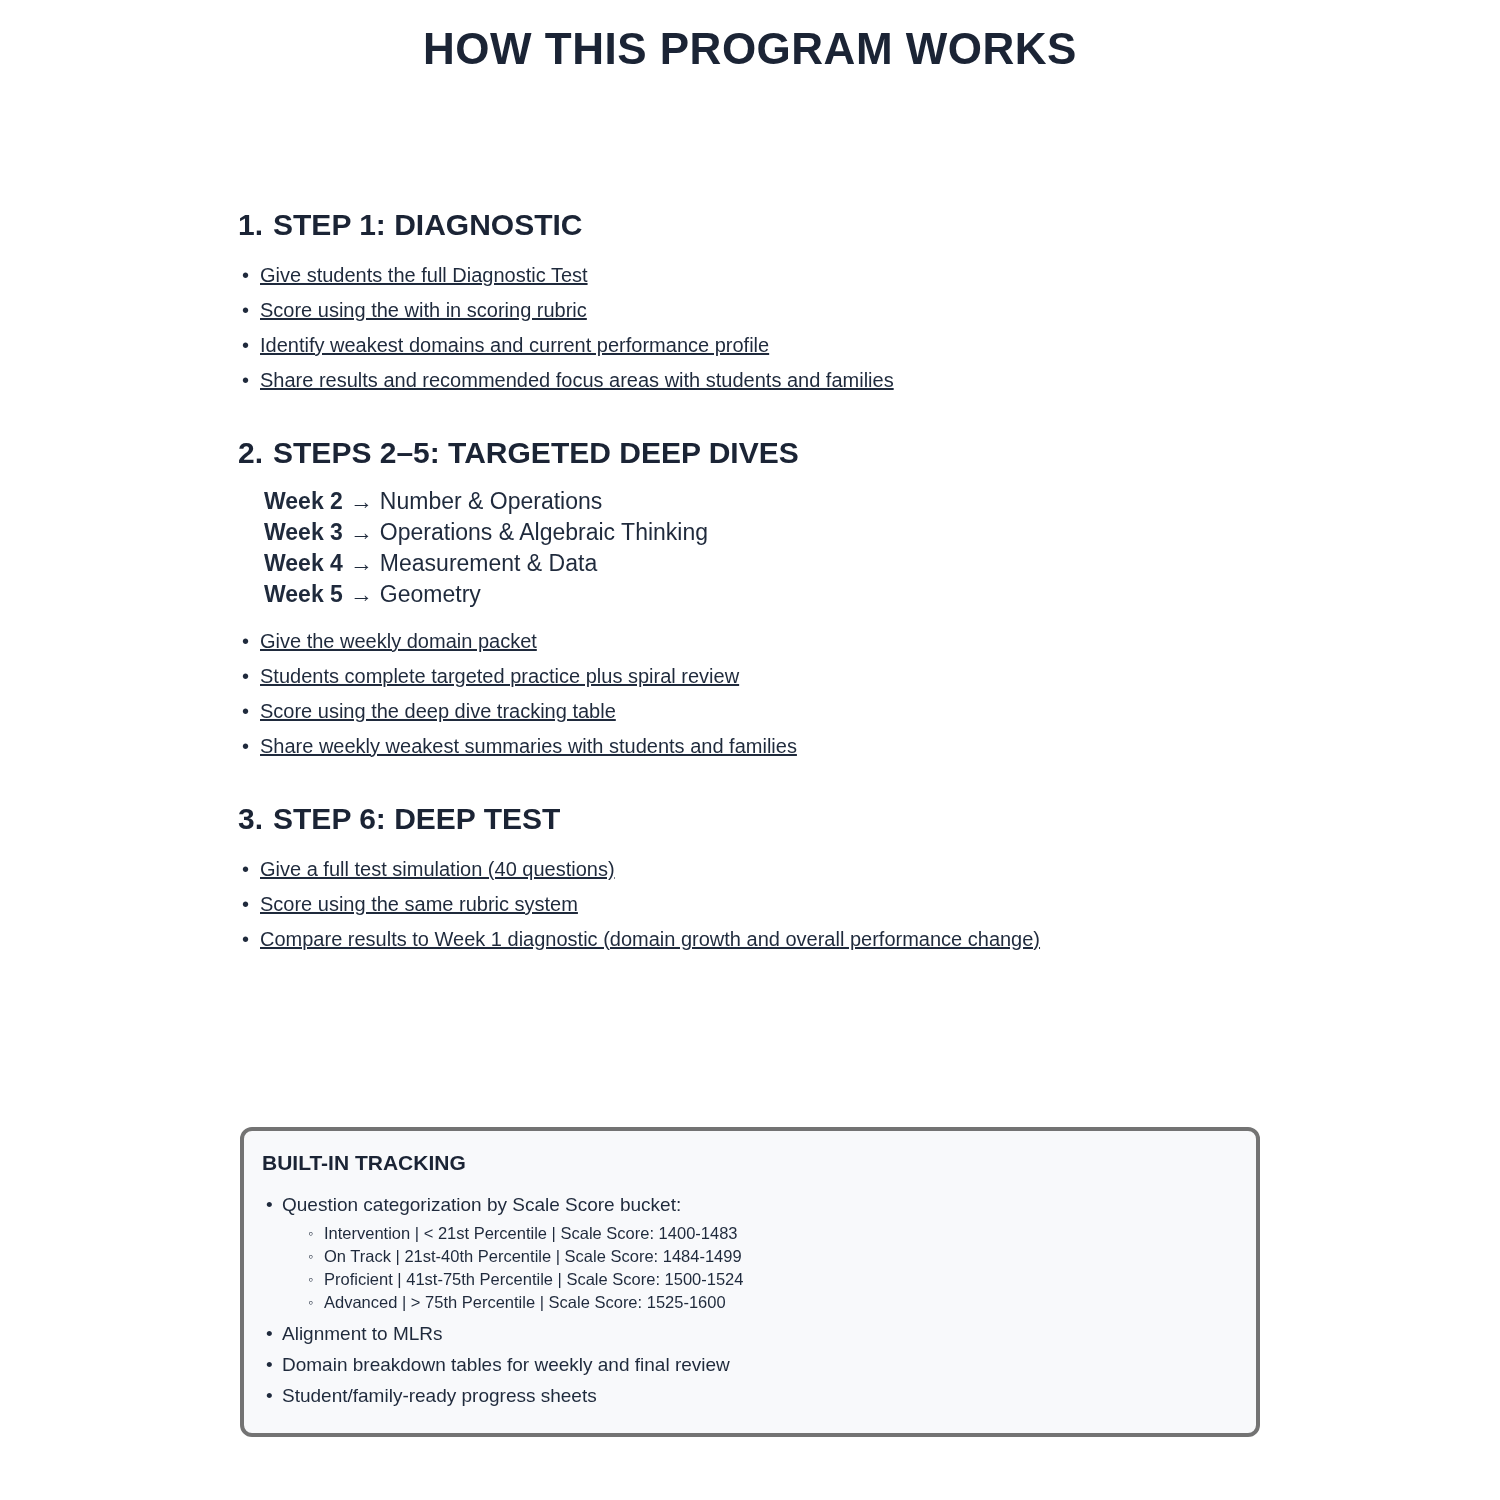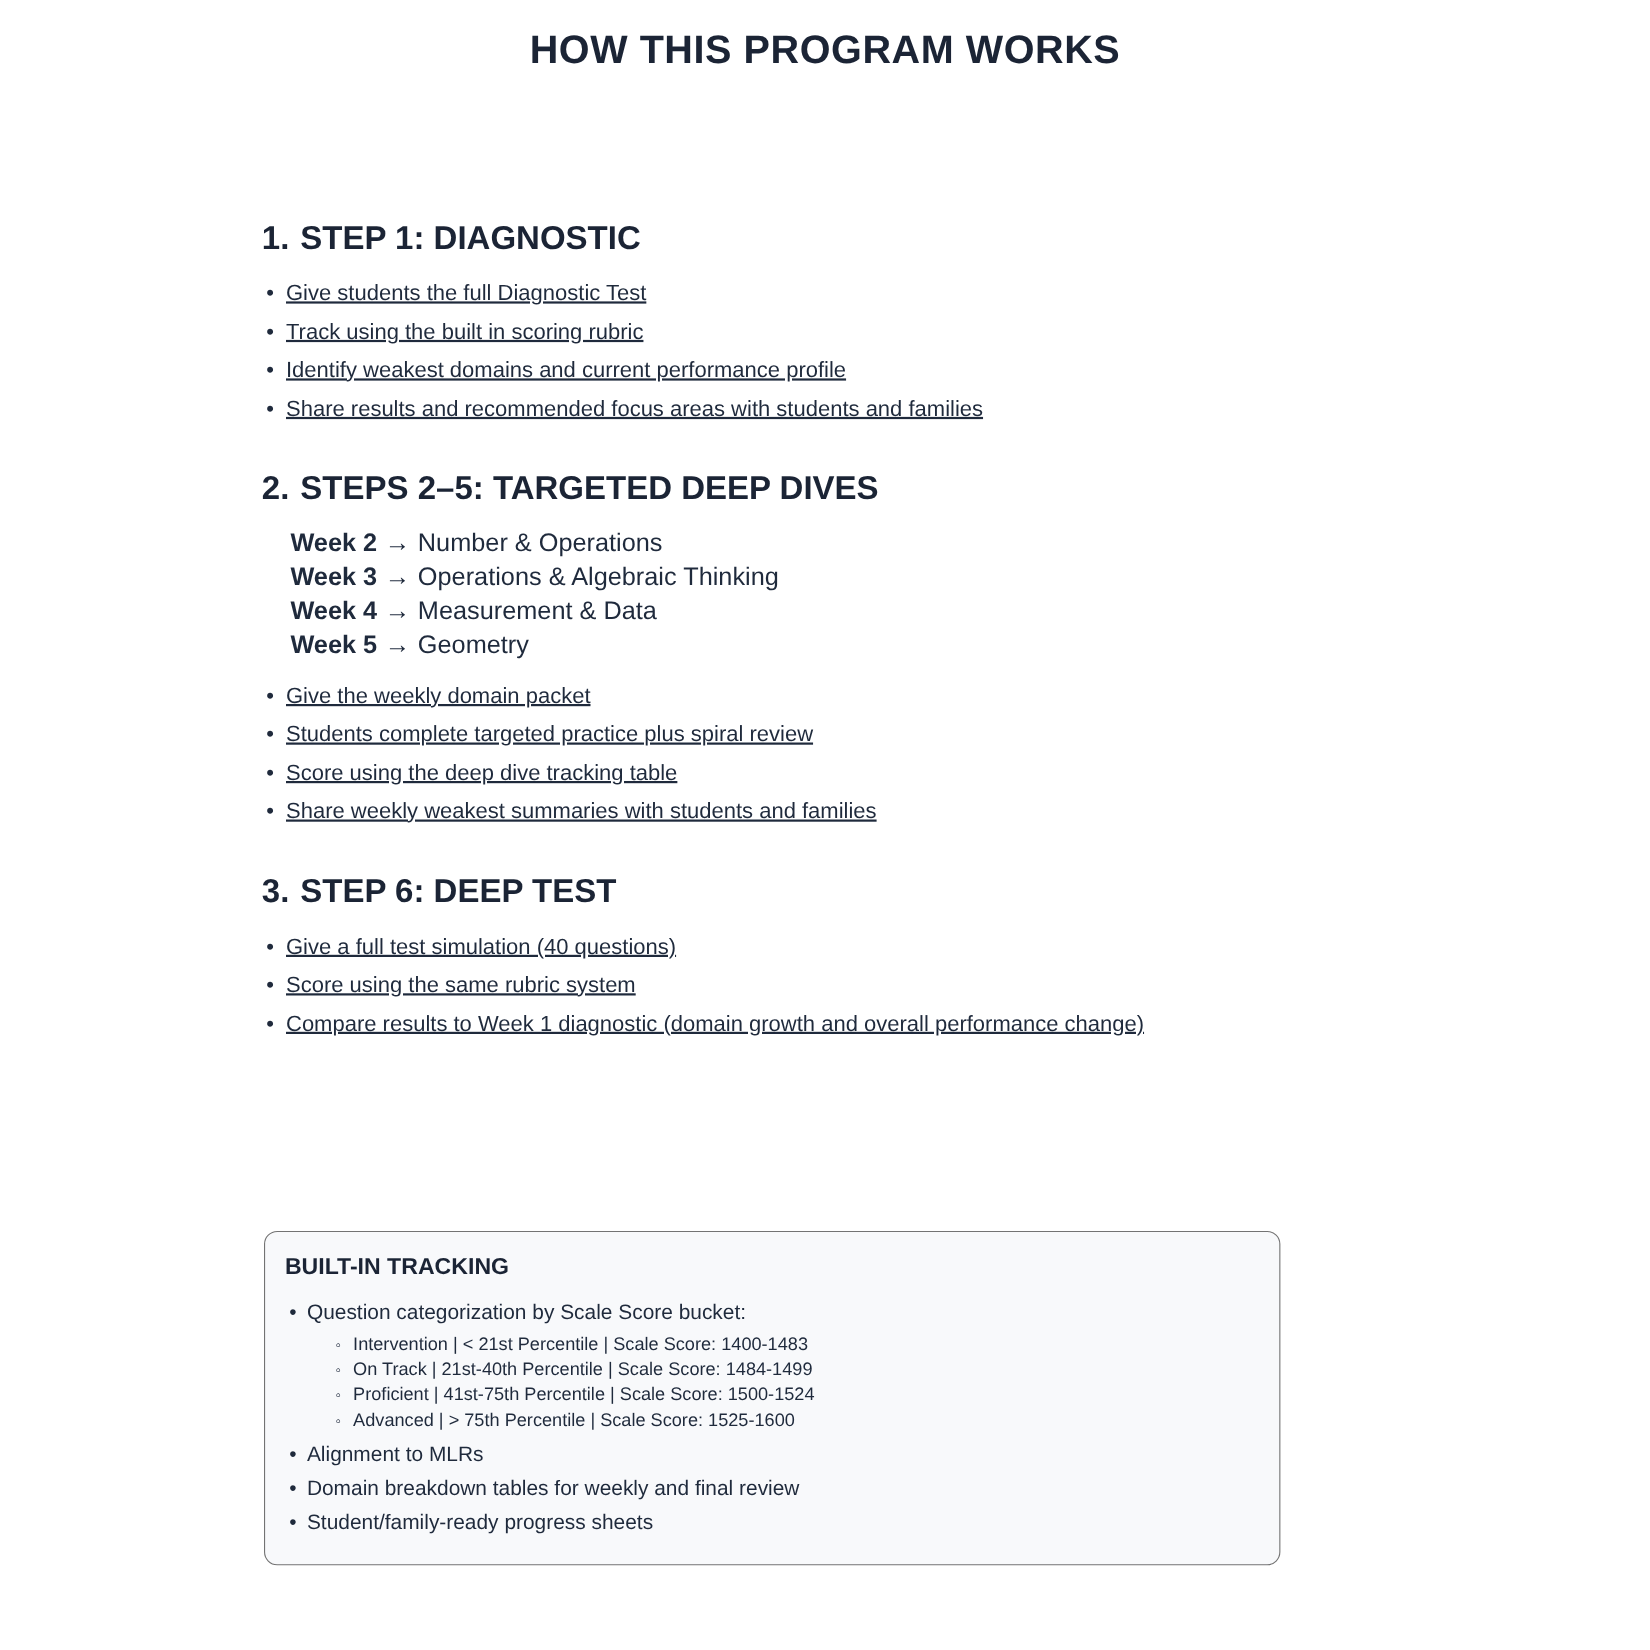--- a/index.html
+++ b/index.html
@@ -11,21 +11,21 @@
   }
   .page {
     width: 1500px;
     height: 1500px;
     position: relative;
     overflow: hidden;
   }
   .title {
     padding-top: 24px;
     text-align: center;
-    font-size: 36px;
+    font-size: 44px;
     font-weight: bold;
     letter-spacing: 0.5px;
     color: #1b2435;
   }
   .content {
     margin: 136px 0 0 238px;
     width: 1030px;
   }
   .sec-heading {
     font-size: 30px;
@@ -47,23 +47,23 @@
     position: absolute;
     left: 4px;
   }
   .section { margin-bottom: 40px; }
   .weeks { margin: 0 0 14px 26px; }
   .week-row { font-size: 23px; line-height: 31px; }
   .wk-label { font-weight: bold; }
   .arrow { margin: 0 7px; }
   .tracking-box {
     margin: 170px 0 12px 240px;
-    width: 924px;
+    width: 1020px;
     background: #f8f9fb;
-    border: 1px solid #737373;
+    border: 4px solid #737373;
     border-radius: 12px;
     padding: 20px 18px 22px 18px;
   }
   .tracking-box .box-heading {
     font-size: 21px;
     font-weight: bold;
     color: #1b2435;
     margin-bottom: 14px;
   }
   ul.box-bullets { list-style: none; }
@@ -98,21 +98,21 @@
 <div class="page">
 
   <h1 class="title">HOW THIS PROGRAM WORKS</h1>
 
   <div class="content">
 
     <div class="section">
       <h2 class="sec-heading"><span class="sec-num">1.</span><span>STEP 1: DIAGNOSTIC</span></h2>
       <ul class="bullets">
         <li>Give students the full Diagnostic Test</li>
-        <li>Track using the built in scoring rubric</li>
+        <li>Score using the with in scoring rubric</li>
         <li>Identify weakest domains and current performance profile</li>
         <li>Share results and recommended focus areas with students and families</li>
       </ul>
     </div>
 
     <div class="section">
       <h2 class="sec-heading"><span class="sec-num">2.</span><span>STEPS 2–5: TARGETED DEEP DIVES</span></h2>
       <div class="weeks">
         <div class="week-row"><span class="wk-label">Week 2</span><span class="arrow">→</span><span class="wk-topic">Number &amp; Operations</span></div>
         <div class="week-row"><span class="wk-label">Week 3</span><span class="arrow">→</span><span class="wk-topic">Operations &amp; Algebraic Thinking</span></div>

